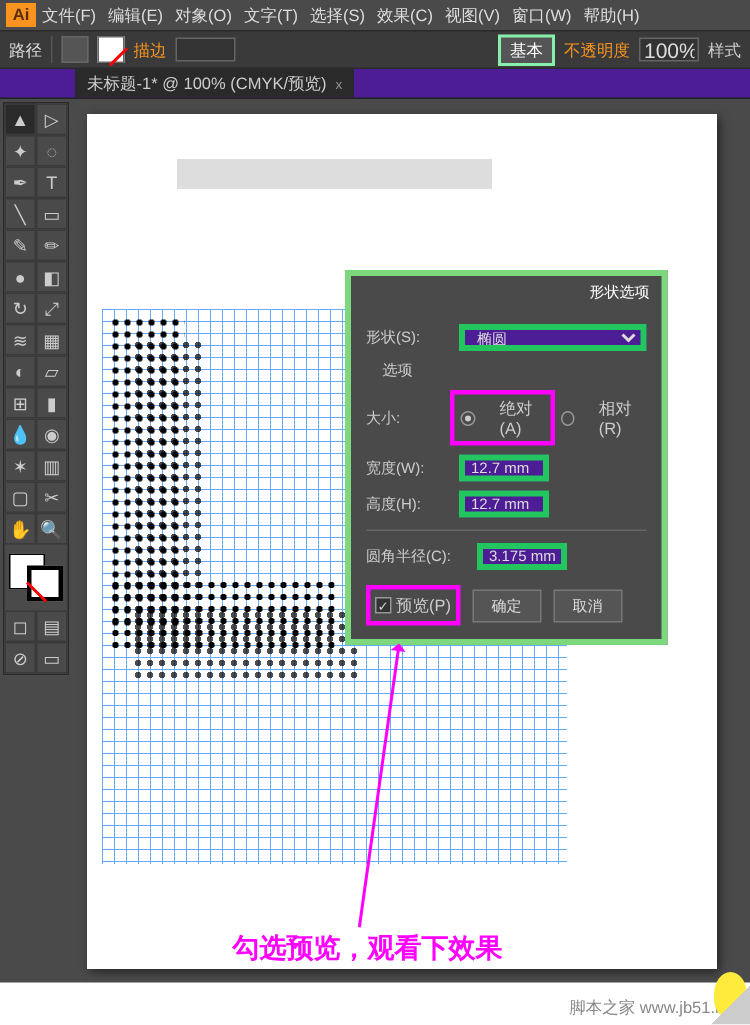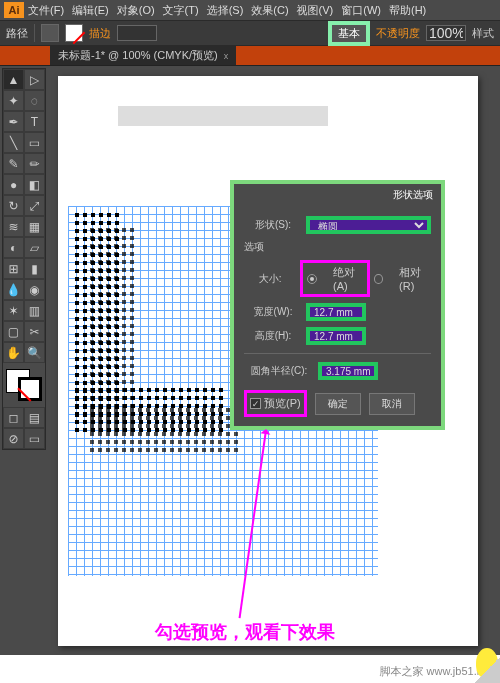--- a/index.html
+++ b/index.html
@@ -7,23 +7,23 @@
 .app{width:500px;height:655px;background:#4a4a4a;position:relative}
 .menubar{height:20px;background:#4a4a4a;display:flex;align-items:center;padding:0 4px;color:#ddd;gap:0}
 .menubar .ai{width:20px;height:16px;background:#f7931e;color:#5a2d0c;font-weight:bold;display:flex;align-items:center;justify-content:center;font-size:11px}
 .menubar span{padding:2px 4px;cursor:default}
 .optbar{height:26px;background:#3a3a3a;display:flex;align-items:center;padding:0 6px;color:#ccc;gap:6px;border-top:1px solid #2a2a2a;border-bottom:1px solid #2a2a2a}
 .optbar .lbl{color:#ddd}
 .optbar .sep{width:1px;height:18px;background:#555}
 .optbar .ico{width:18px;height:18px;background:#555;border:1px solid #666}
 .optbar .stroke{color:#f7931e}
 .optbar input{width:40px;height:16px;background:#333;border:1px solid #666;color:#ddd;padding:0 2px;font-size:14px}
-.optbar .basic{background:#555;color:#fff;padding:1px 6px;border:4px solid #86efac}
+.optbar .basic{background:#555;color:#fff;padding:1px 6px;border:2px solid #86efac}
 .optbar .opacity{color:#f7931e}
-.tab{height:20px;background:#c2410c;border-bottom:1px solid #222;display:flex;align-items:center;padding-left:50px}
+.tab{height:20px;background:#4c1d95;border-bottom:1px solid #222;display:flex;align-items:center;padding-left:50px}
 .tab .t{background:#2a2a2a;color:#ccc;padding:2px 8px;font-size:10px;display:flex;align-items:center;gap:6px}
 .tab .x{color:#999;font-size:9px}
 .toolbox{position:absolute;left:2px;top:68px;width:44px;background:#4a4a4a;border:1px solid #2a2a2a;display:flex;flex-wrap:wrap}
 .tool{width:21px;height:21px;border:1px solid #3a3a3a;display:flex;align-items:center;justify-content:center;color:#ccc;font-size:12px;background:#4a4a4a}
 .tool.sel{background:#2a2a2a}
 .swatch{width:40px;height:36px;position:relative;margin:4px auto}
 .swatch .f{position:absolute;width:24px;height:24px;left:2px;top:2px;background:#fff;border:1px solid #000}
 .swatch .s{position:absolute;width:24px;height:24px;right:2px;bottom:2px;background:#fff;border:3px solid #000}
 .swatch .s::after{content:"";position:absolute;inset:0;border:2px solid red;transform:rotate(45deg);border-width:0 0 2px 0}
 .canvas{position:absolute;left:50px;top:68px;right:2px;bottom:2px;background:#4a4a4a}
@@ -33,25 +33,25 @@
 .letter{position:absolute;background:radial-gradient(circle,#000 40%,transparent 41%);background-size:8px 8px}
 .L1{left:15px;top:135px;width:50px;height:210px}
 .L1b{left:15px;top:310px;width:150px;height:50px}
 .L2{left:30px;top:150px;width:50px;height:210px;opacity:0.7}
 .L2b{left:30px;top:330px;width:150px;height:50px;opacity:0.7}
 .I1{left:170px;top:135px;width:50px;height:210px}
 .dialog{position:absolute;left:230px;top:180px;width:215px;height:250px;background:#4a4a4a;border:4px solid #7dd87d}
 .dlg-title{color:#fff;text-align:right;padding:4px 8px;font-size:10px}
 .dlg-body{padding:4px 10px;color:#ccc}
 .drow{display:flex;align-items:center;margin:6px 0;gap:4px}
-.drow .lbl{width:58px;text-align:center;font-size:10px;color:#ccc}
+.drow .lbl{width:58px;text-align:left;font-size:10px;color:#ccc}
 .drow select,.drow input{background:#4c1d95;border:4px solid #22c55e;color:#ddd;height:18px;font-size:10px;padding:0 4px}
 .drow select{flex:1}
 .drow input{width:60px}
-.section{color:#ccc;font-size:10px;margin:6px 0 2px}
+.section{color:#ccc;font-size:10px;margin:6px 11px 2px}
 .radio{display:inline-flex;align-items:center;gap:16px;font-size:10px}
 .radio .dot{width:10px;height:10px;border:1px solid #999;border-radius:50%;display:inline-block}
 .radio.on .dot::after{content:"";display:block;width:4px;height:4px;background:#ccc;border-radius:50%;margin:2px}
 .hl-abs{border:3px solid #f0f;padding:2px 4px}
 .hr{border-top:1px solid #666;margin:8px 0}
 .btns{display:flex;gap:8px;align-items:center;margin-top:10px}
 .btns .chk{display:flex;align-items:center;gap:3px;border:3px solid #f0f;padding:3px}
 .btns .chk .box{width:11px;height:11px;border:1px solid #999;background:#333;display:flex;align-items:center;justify-content:center;color:#ccc;font-size:9px}
 .btns button{background:#555;border:1px solid #777;color:#ddd;padding:3px 12px;font-size:10px}
 .anno1{position:absolute;left:290px;top:155px;color:#f0f;font-size:18px;font-weight:bold}

